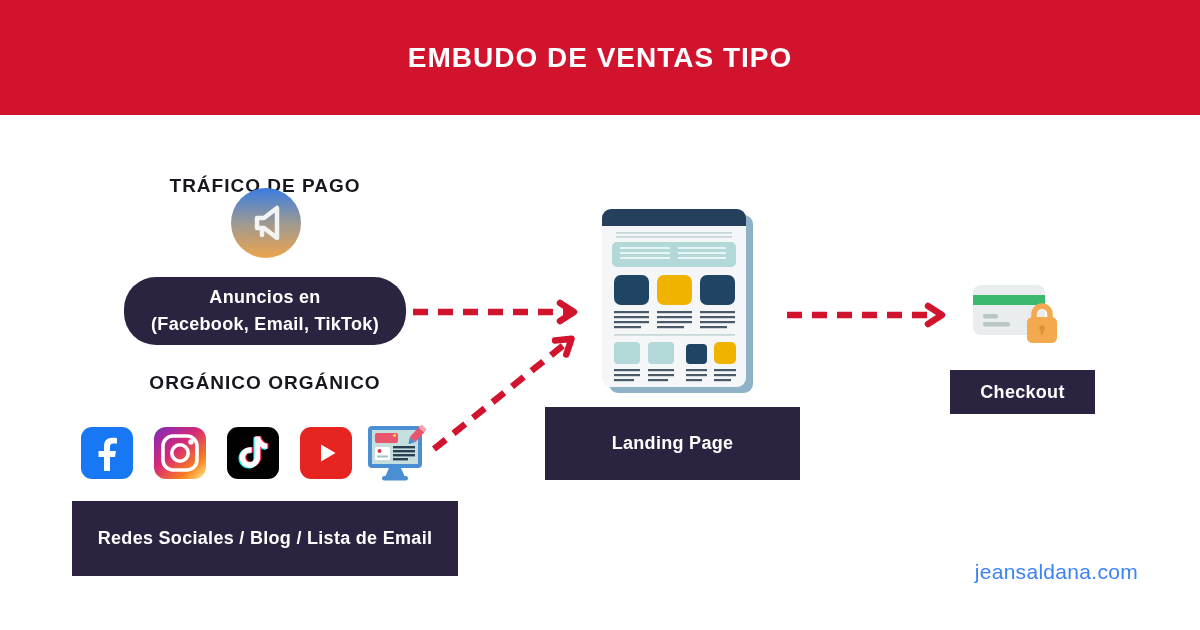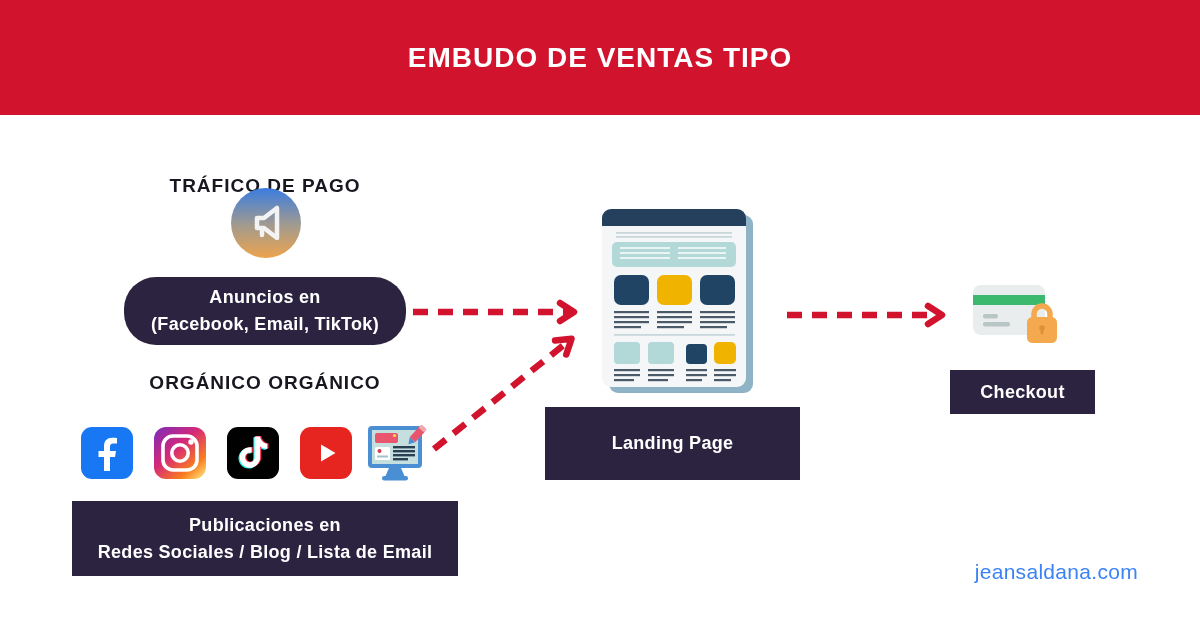--- a/index.html
+++ b/index.html
@@ -124,21 +124,20 @@
     <g transform="rotate(-48 52 14)">
       <rect x="44" y="10" width="15" height="7.5" rx="1" fill="#e8556d"></rect>
       <rect x="57" y="10" width="4.5" height="7.5" rx="1.5" fill="#f0a7b0"></rect>
       <path d="M44 10 l-6 3.75 l6 3.75 z" fill="#4a8fd3"></path>
     </g>
     <path d="M23 48 h12 l3.5 8 h-19 z" fill="#4a8fd3"></path>
     <rect x="16" y="56" width="26" height="4.5" rx="2.2" fill="#4a8fd3"></rect>
   </svg>
 
   <div class="dark-box box-publicaciones">
-    <div class="bl">Publicaciones en</div>
     <div class="bl">Redes Sociales / Blog / Lista de Email</div>
   </div>
 
   <svg class="icon-abs landing-illustration" viewBox="0 0 157 190">
     <rect x="11" y="10" width="144" height="178" rx="9" fill="#8fb3c6"></rect>
     <rect x="4" y="4" width="144" height="178" rx="9" fill="#f4f6f8"></rect>
     <path d="M13 4 h126 a9 9 0 0 1 9 9 v8 h-144 v-8 a9 9 0 0 1 9 -9 z" fill="#24405c"></path>
     <rect x="18" y="27" width="116" height="1.8" fill="#c9d6da"></rect>
     <rect x="18" y="31" width="116" height="1.8" fill="#c9d6da"></rect>
     <rect x="14" y="37" width="124" height="25" rx="5" fill="#b2d8d8"></rect>

